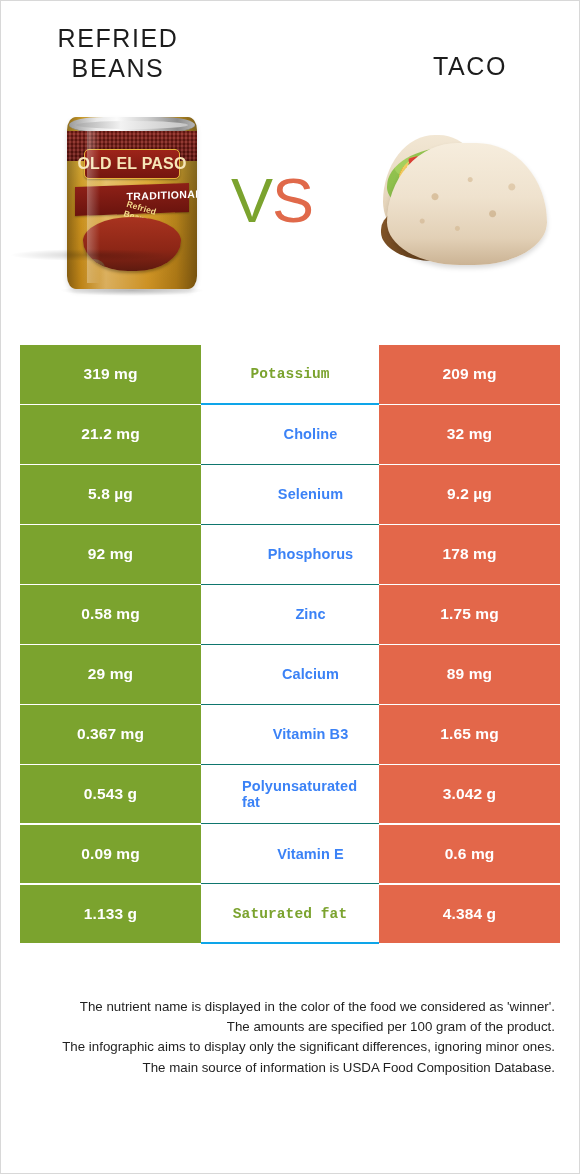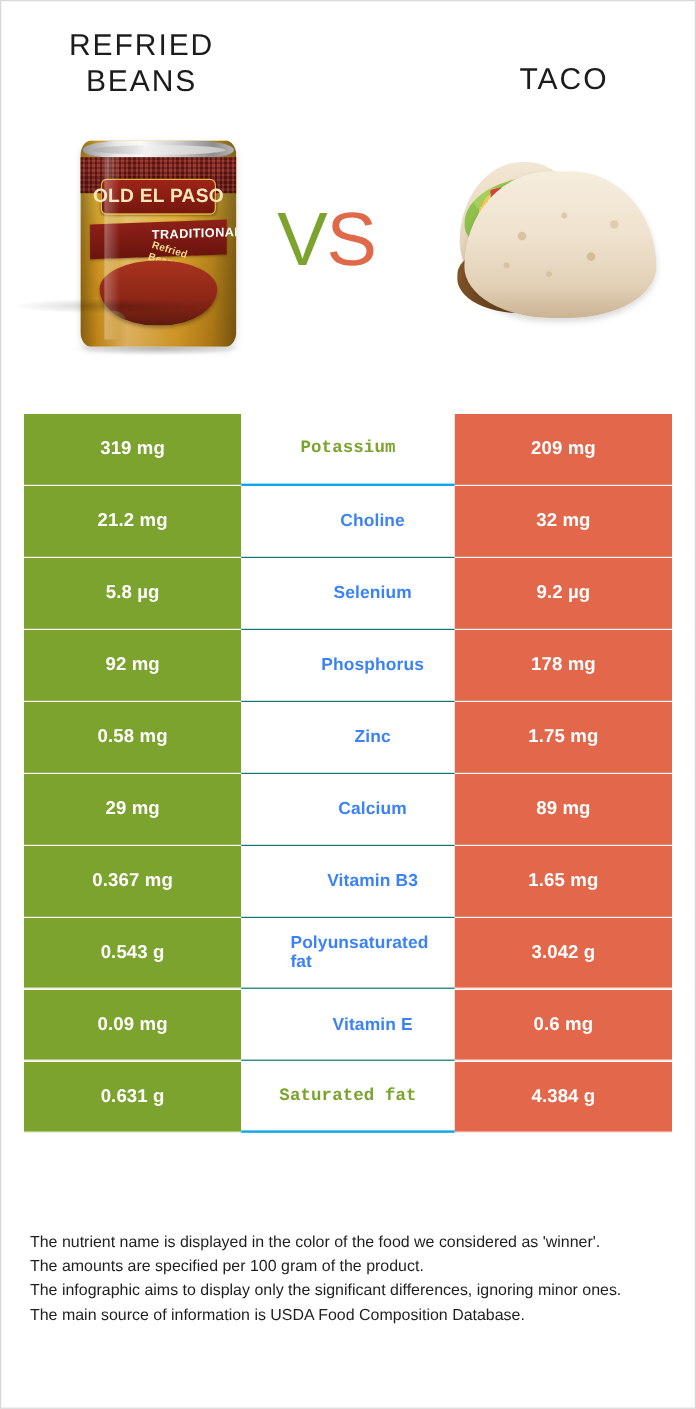--- a/index.html
+++ b/index.html
@@ -331,26 +331,25 @@
     color: #ffffff;
     border-bottom: 1.2px solid #ffffff;
     text-align: center;
   }
 
   
   .footer {
     position: absolute;
     left: 0; right: 0;
     top: 996px;
-    text-align: left;
+    text-align: right;
     font-size: 13.3px;
     line-height: 1.52;
     color: #1f1f1f;
     padding: 0 24px;
-    margin-top: 28px;
   }
   .footer p { margin: 0; }
 </style>
 </head>
 <body>
 
 <div class="header">
   <div class="food-title left">Refried Beans</div>
   <div class="food-title right">Taco</div>
 </div>
@@ -434,21 +433,21 @@
       <div class="cell cell-left">0.543 g</div>
       <div class="cell cell-mid win-right">Polyunsaturated fat</div>
       <div class="cell cell-right">3.042 g</div>
     </div>
     <div class="row">
       <div class="cell cell-left">0.09 mg</div>
       <div class="cell cell-mid win-right">Vitamin E</div>
       <div class="cell cell-right">0.6 mg</div>
     </div>
     <div class="row">
-      <div class="cell cell-left">0.631 g</div>
+      <div class="cell cell-left">1.133 g</div>
       <div class="cell cell-mid win-left">Saturated fat</div>
       <div class="cell cell-right">4.384 g</div>
     </div>
   </div>
 
 <div class="footer">
   <p>The nutrient name is displayed in the color of the food we considered as 'winner'.</p>
   <p>The amounts are specified per 100 gram of the product.</p>
   <p>The infographic aims to display only the significant differences, ignoring minor ones.</p>
   <p>The main source of information is USDA Food Composition Database.</p>

